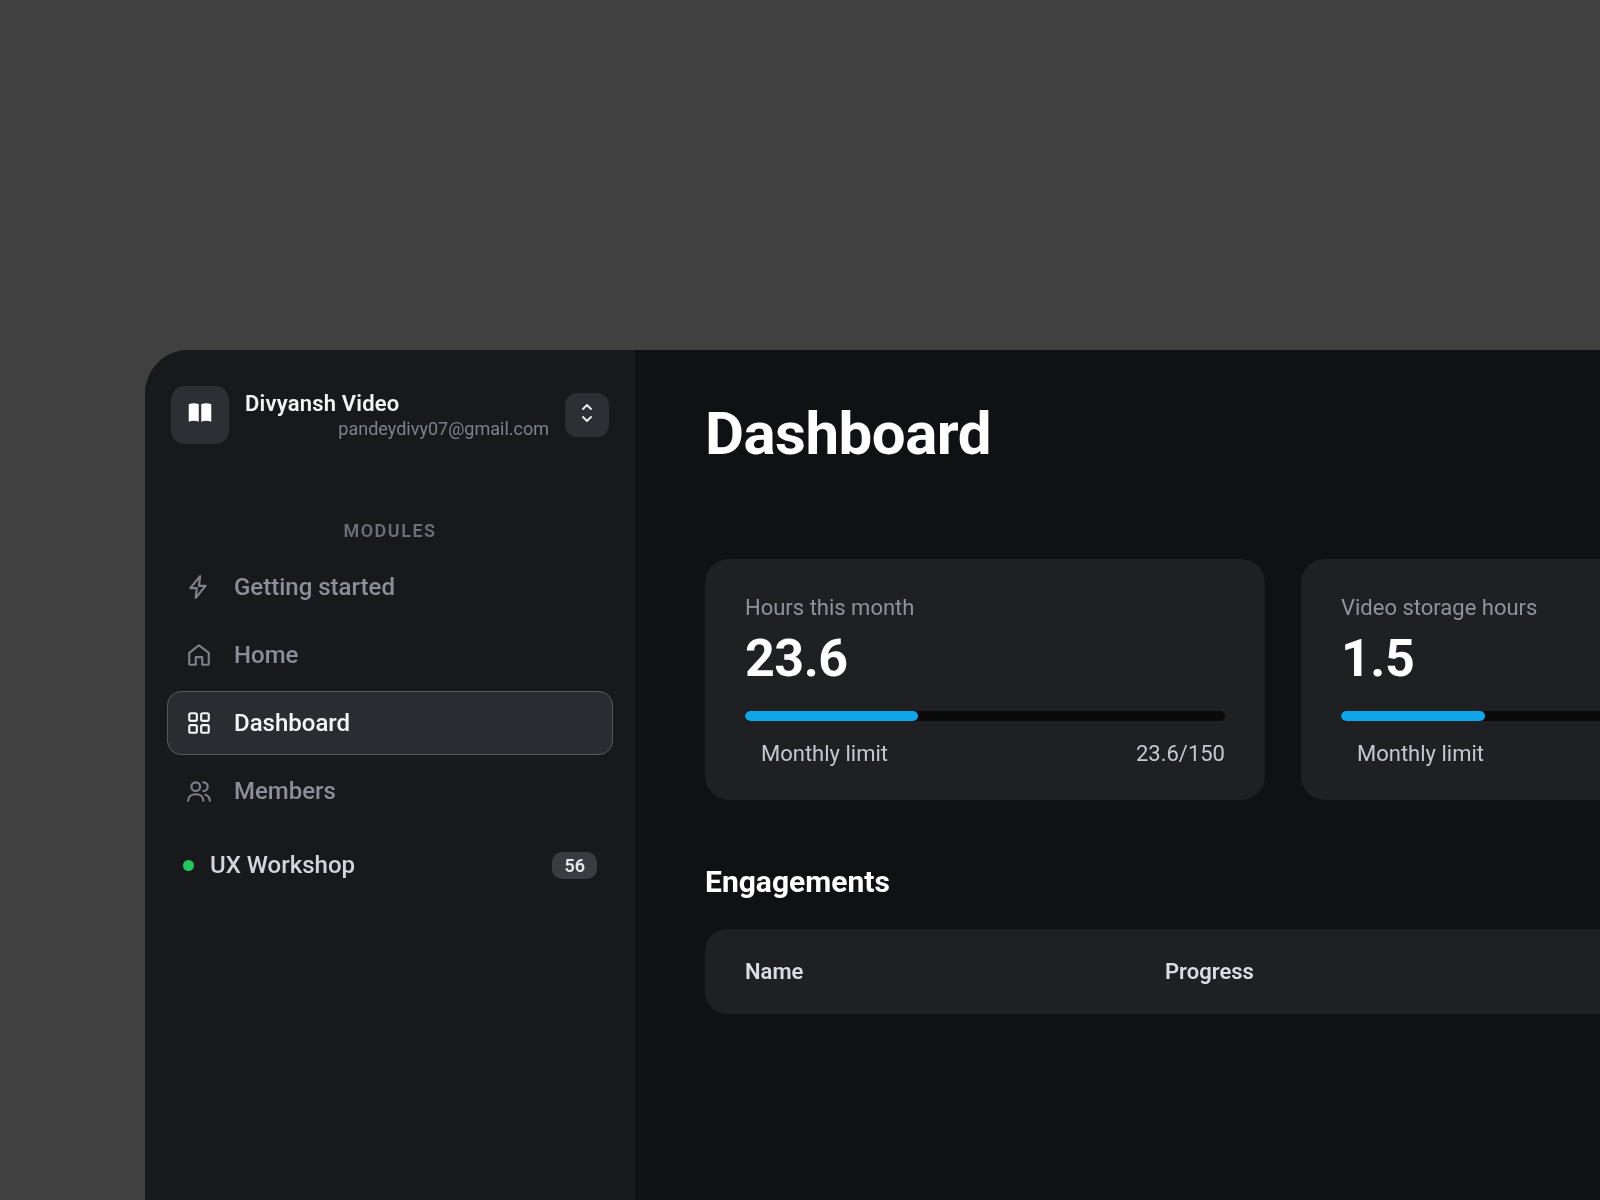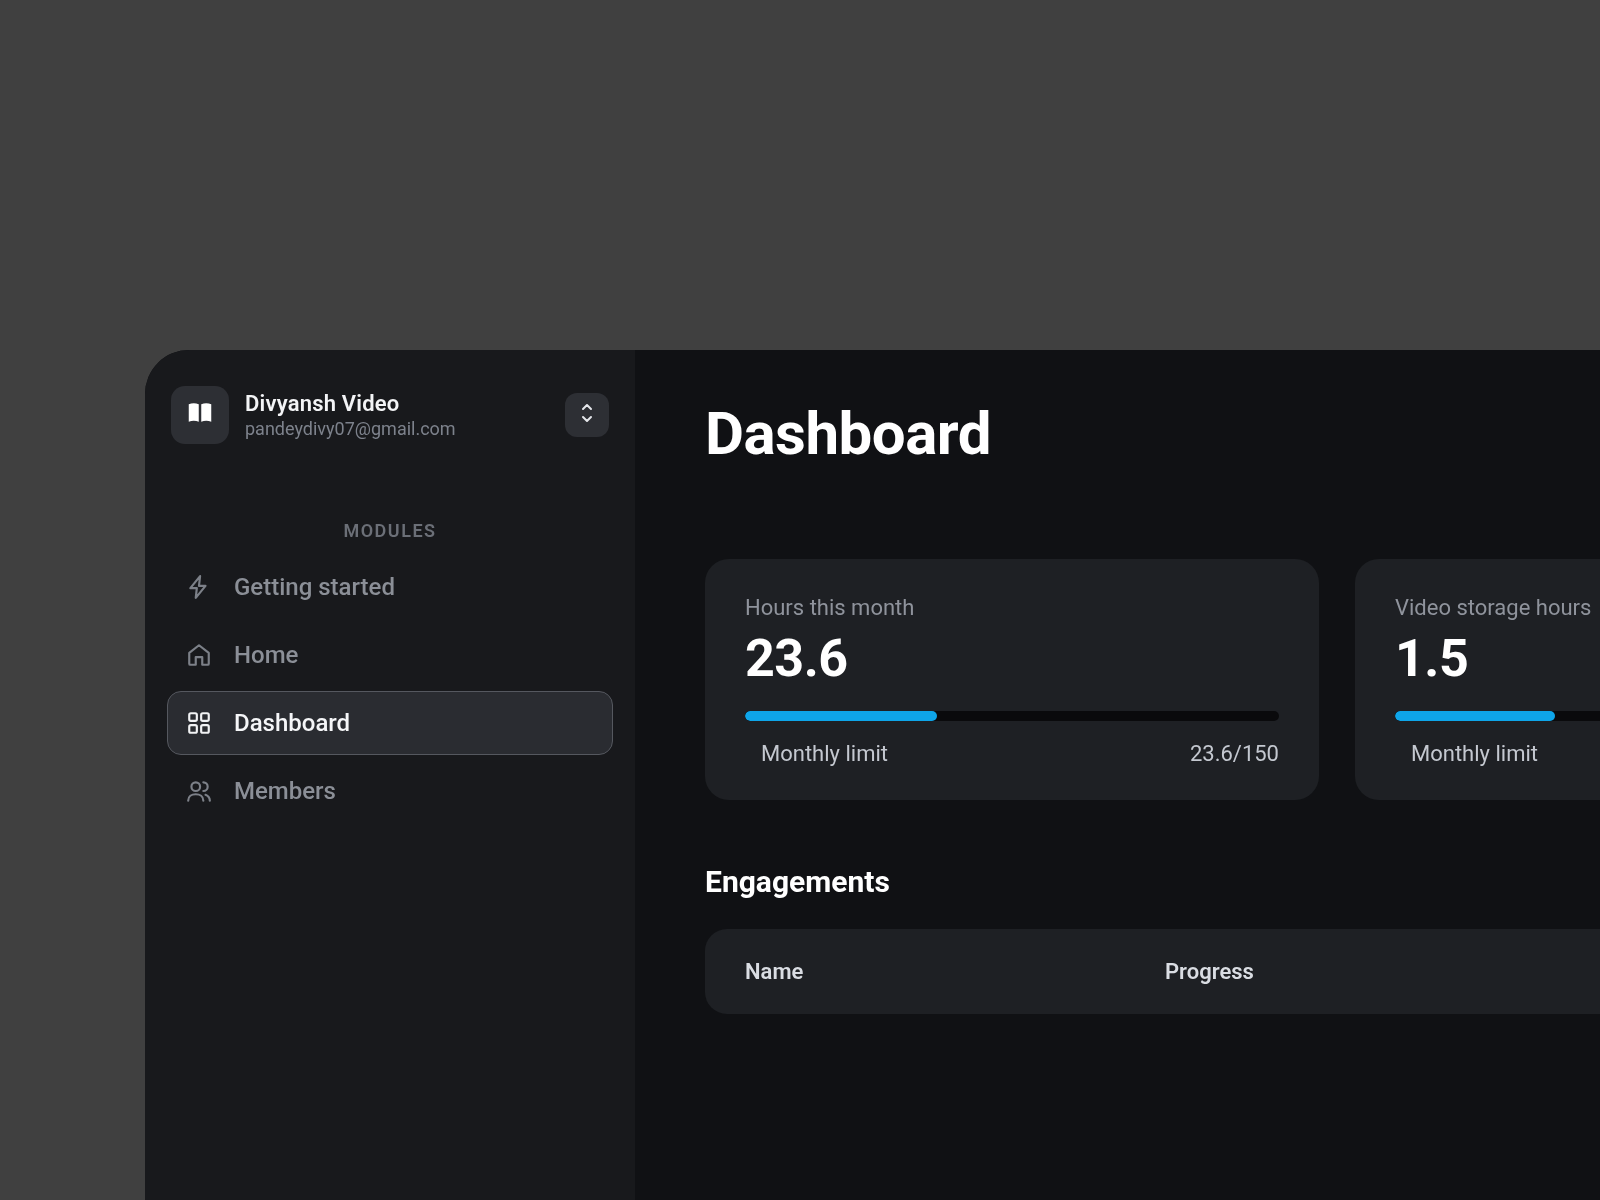--- a/index.html
+++ b/index.html
@@ -32,21 +32,21 @@
   }
   .logo {
     width: 58px; height: 58px;
     border-radius: 14px;
     background: #2d2f34;
     display: flex; align-items: center; justify-content: center;
     flex-shrink: 0;
   }
   .acct-text { flex: 1; min-width: 0; }
   .acct-name { color: #f3f4f6; font-size: 22px; font-weight: 600; letter-spacing: .2px; }
-  .acct-email { color: #7d828c; font-size: 18px; margin-top: 2px; white-space: nowrap; }
+  .acct-email { color: #7d828c; font-size: 18px; margin-top: 2px; white-space: nowrap; text-align: right; }
   .switch-btn {
     width: 44px; height: 44px;
     border-radius: 12px;
     background: #2d2f34;
     display: flex; align-items: center; justify-content: center;
     flex-shrink: 0;
   }
   .section-label {
     color: #6b6f77; font-size: 18px; font-weight: 600; letter-spacing: 1.5px;
     padding: 0 12px;
@@ -88,21 +88,21 @@
     border-radius: 10px;
   }
   
   .main { flex: 1; padding: 48px 0 0 70px; overflow: hidden; }
   .page-title { color: #fff; font-size: 60px; font-weight: 700; letter-spacing: -.5px; }
   .cards { display: flex; gap: 36px; margin-top: 90px; }
   .card {
     background: #1e2024;
     border-radius: 24px;
     padding: 36px 40px 34px 40px;
-    width: 614px;
+    width: 560px;
     flex-shrink: 0;
   }
   .card-title { color: #8f939c; font-size: 22px; }
   .card-value { color: #fff; font-size: 52px; font-weight: 700; margin-top: 8px; letter-spacing: -.5px; }
   .pbar {
     margin-top: 22px;
     height: 10px; border-radius: 5px;
     background: #0a0a0c;
     overflow: hidden;
   }
@@ -191,20 +191,27 @@
               <path d="M2 21c0-3.9 3.1-6 7-6s7 2.1 7 6" stroke="#7c8088" stroke-width="2" stroke-linecap="round"></path>
               <path d="M16 4a4 4 0 0 1 0 8" stroke="#7c8088" stroke-width="2" stroke-linecap="round"></path>
               <path d="M22 21c0-2.8-1.6-4.6-4-5.5" stroke="#7c8088" stroke-width="2" stroke-linecap="round"></path>
             </svg>
           </span>
           <span>Members</span>
         </div>
       </nav>
 
 
+      <div class="spaces">
+        <div class="space-item">
+          <span class="dot green"></span>
+          <span>UX Workshop</span>
+          <span class="badge">56</span>
+        </div>
+      </div>
 
     </aside>
 
     <main class="main">
       <h1 class="page-title">Dashboard</h1>
 
       <div class="cards">
         <div class="card">
           <div class="card-title">Hours this month</div>
           <div class="card-value">23.6</div>

